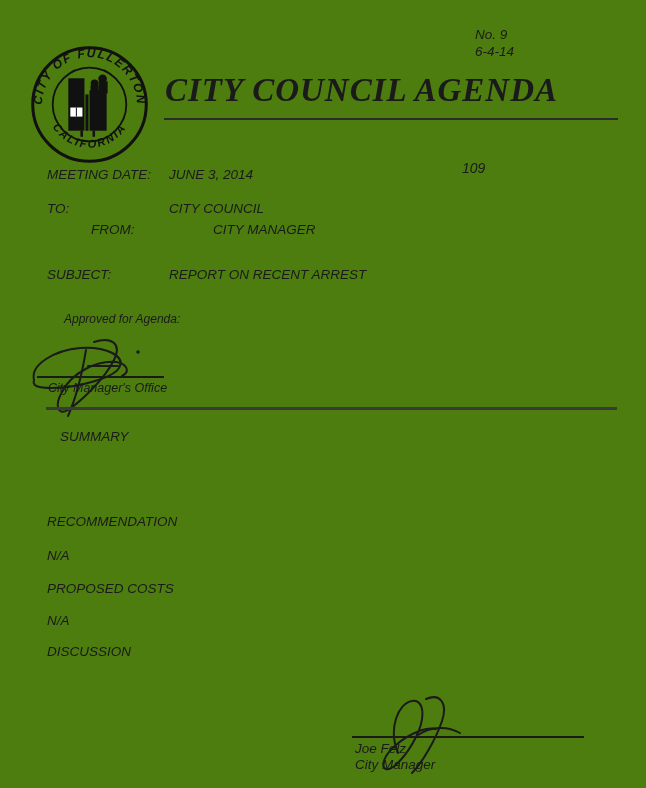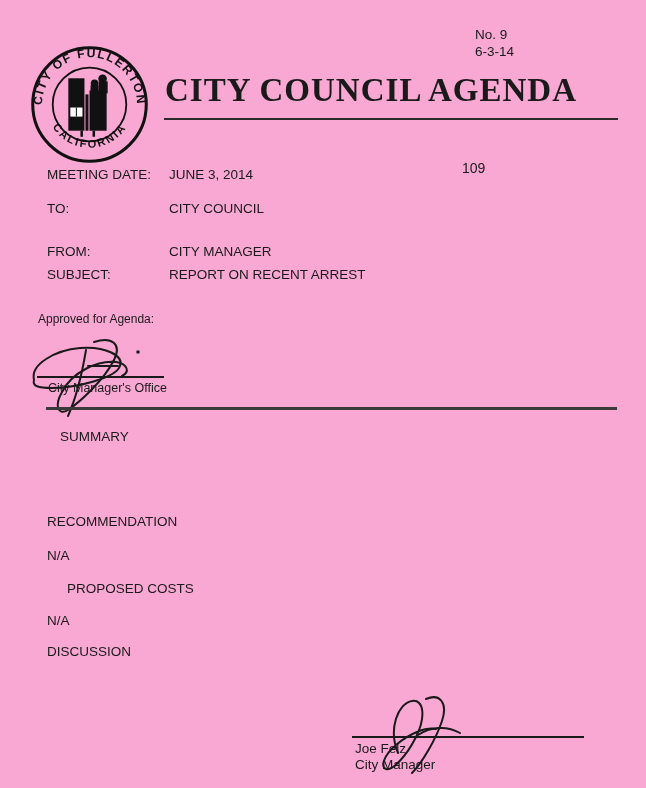--- a/index.html
+++ b/index.html
@@ -1,24 +1,25 @@
 <!DOCTYPE html>
 <html><head>
 <meta charset="utf-8">
 <style>
   * { margin: 0; padding: 0; box-sizing: border-box; }
   html, body { background: #e8e8e8; }
   .page {
     position: relative;
     width: 646px;
     height: 788px;
-    background: #f9a8d4;
+    background: #4d7c0f;
     font-family: "Liberation Sans", sans-serif;
     color: #1a1a1a;
     overflow: hidden;
+    font-style: italic;
   }
   .doc-ref {
     position: absolute; left: 475px; top: 26px;
     font-size: 13.5px; line-height: 17px;
   }
   .seal {
     position: absolute; left: 29px; top: 44px;
     width: 121px; height: 121px;
   }
   .seal svg { width: 100%; height: 100%; }
@@ -36,54 +37,54 @@
   }
   .page-num {
     position: absolute; left: 462px; top: 160px;
     font-size: 14px;
   }
   .info-row { position: absolute; left: 47px; font-size: 13.5px; }
   .info-row .lbl { display: inline-block; width: 122px; }
   .info-row .val { position: absolute; left: 122px; white-space: nowrap; }
   .row-0 { top: 167px; }
   .row-1 { top: 201px; }
-  .row-2 { top: 244px; }
+  .row-2 { top: 222px; margin-left: 44px; }
   .row-3 { top: 267px; }
   .approved-label {
-    position: absolute; left: 38px; top: 312px;
+    position: absolute; left: 64px; top: 312px;
     font-size: 12px;
   }
   .sig-a-svg { position: absolute; left: 28px; top: 336px; width: 155px; height: 84px; }
   .sig-a-line { position: absolute; left: 37px; top: 376px; width: 127px; height: 2px; background: #1a1a1a; }
   .sig-a-office { position: absolute; left: 48px; top: 381px; font-size: 12.5px; }
   .main-divider { position: absolute; left: 46px; top: 407px; width: 571px; height: 2.5px; background: #3a3a3a; }
   .sec-h { position: absolute; left: 47px; font-size: 13.5px; white-space: nowrap; }
   .sec-b { position: absolute; left: 47px; font-size: 13.5px; }
   .sec0-h { top: 429px; margin-left: 13px; }
   .sec0-b { top: 458px; width: 555px; text-align: justify; line-height: 22px; }
   .sec1-h { top: 514px; }
   .sec1-b { top: 548px; }
-  .sec2-h { top: 581px; margin-left: 20px; }
+  .sec2-h { top: 581px; }
   .sec2-b { top: 613px; }
   .sec3-h { top: 644px; }
   .sec3-b { top: 675px; }
   .sig-b-svg { position: absolute; left: 368px; top: 693px; width: 95px; height: 85px; }
   .sig-b-line { position: absolute; left: 352px; top: 736px; width: 232px; height: 2px; background: #1a1a1a; }
   .sig-b-name { position: absolute; left: 355px; top: 741px; font-size: 13.5px; }
   .sig-b-title { position: absolute; left: 355px; top: 757px; font-size: 13.5px; }
   .sig-path { fill: none; stroke: #1a1a1a; stroke-width: 2; stroke-linecap: round; }
 </style>
 </head>
 <body>
 
 <div class="page">
 
   <div class="doc-ref">
     <div>No. 9</div>
-    <div>6-3-14</div>
+    <div>6-4-14</div>
   </div>
 
   <div class="seal">
     <svg viewBox="0 0 120 120">
       <defs>
         <path id="arcTop" d="M 13.7,68.2 A 47 47 0 1 1 106.3,68.2" fill="none"></path>
         <path id="arcBottom" d="M 22,80 A 43 43 0 0 0 98,80" fill="none"></path>
       </defs>
       <circle cx="60" cy="60" r="56.3" fill="none" stroke="#111" stroke-width="3"></circle>
       <circle cx="60" cy="60" r="36.5" fill="none" stroke="#111" stroke-width="1.8"></circle>

